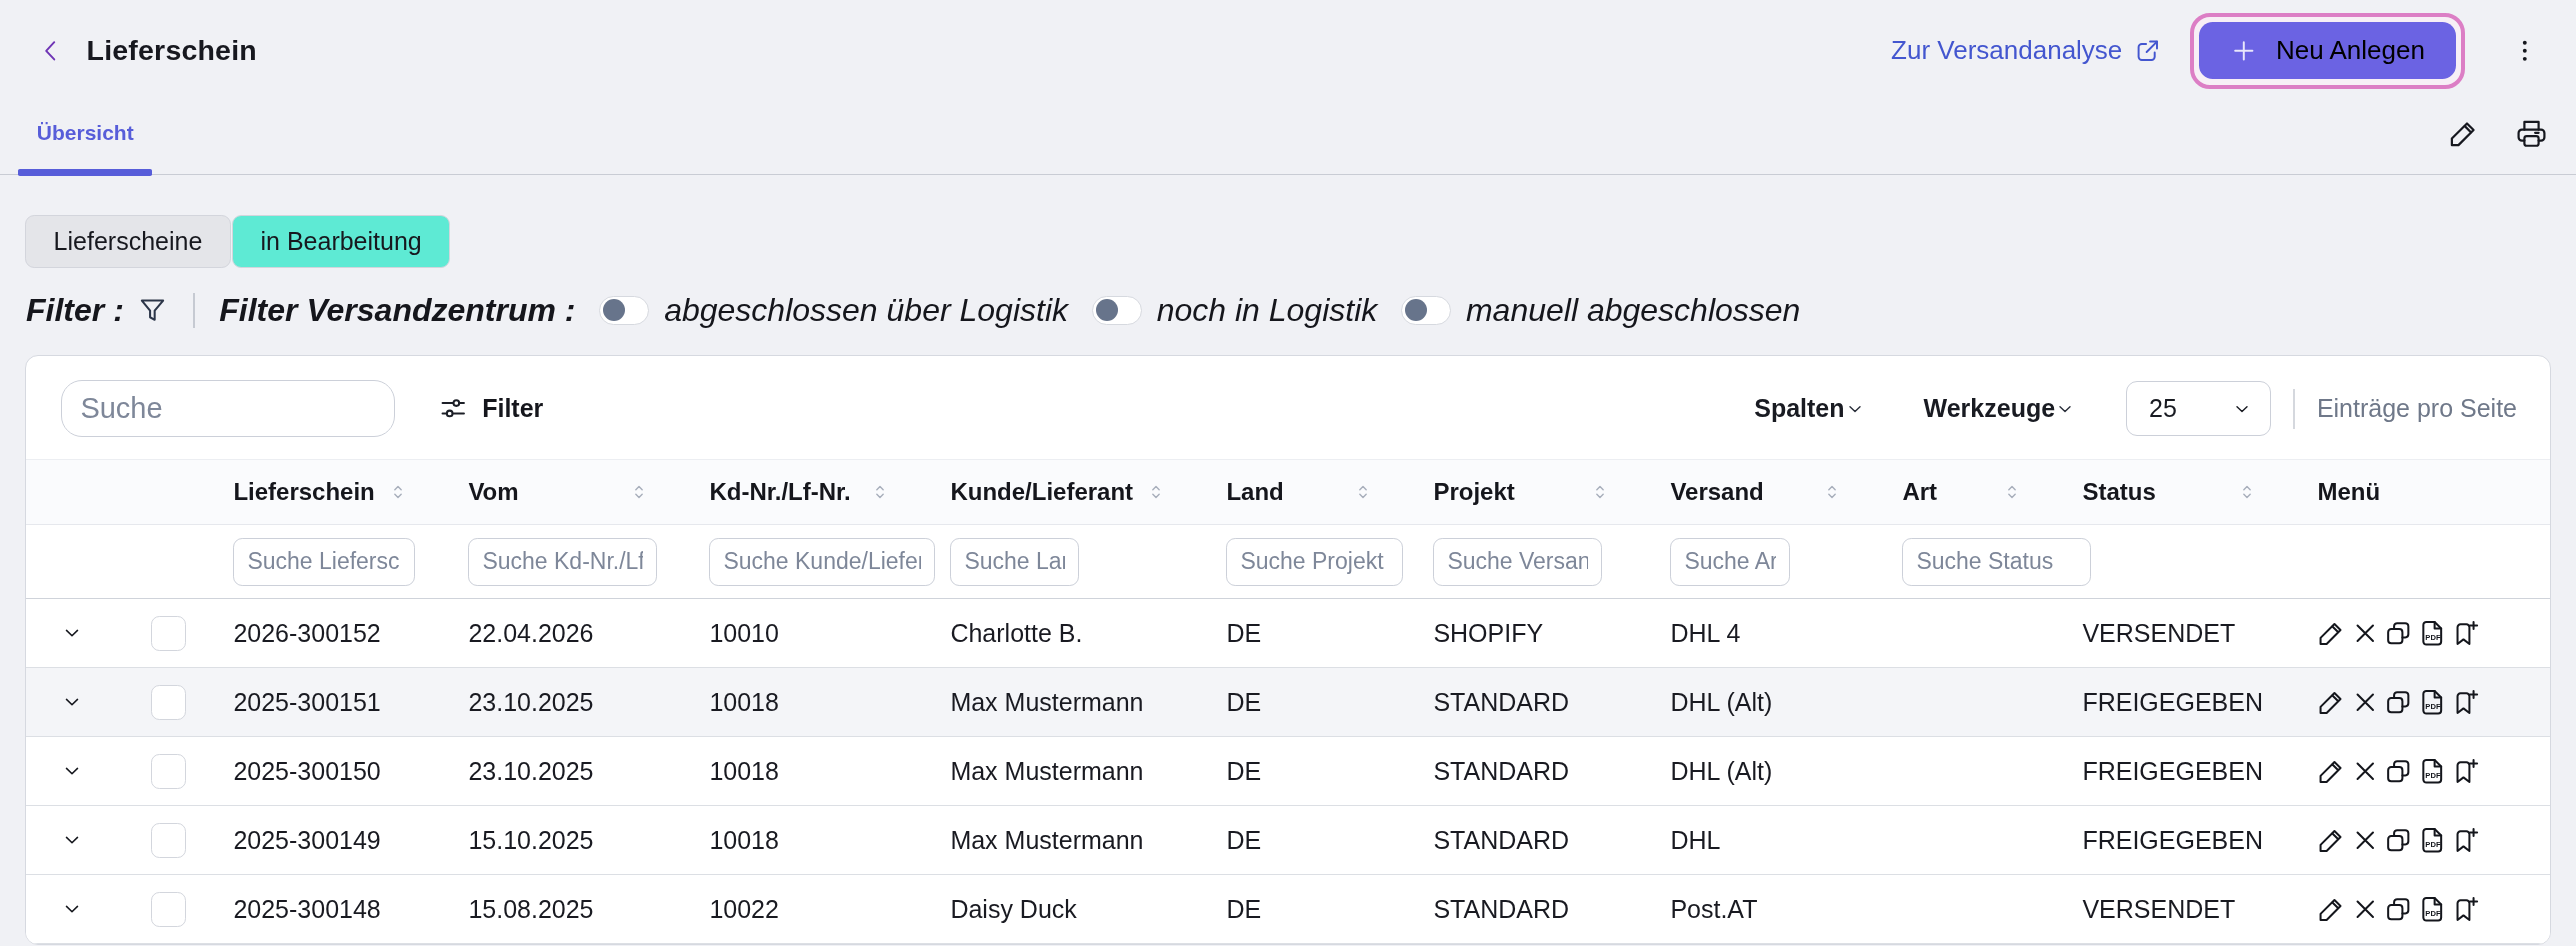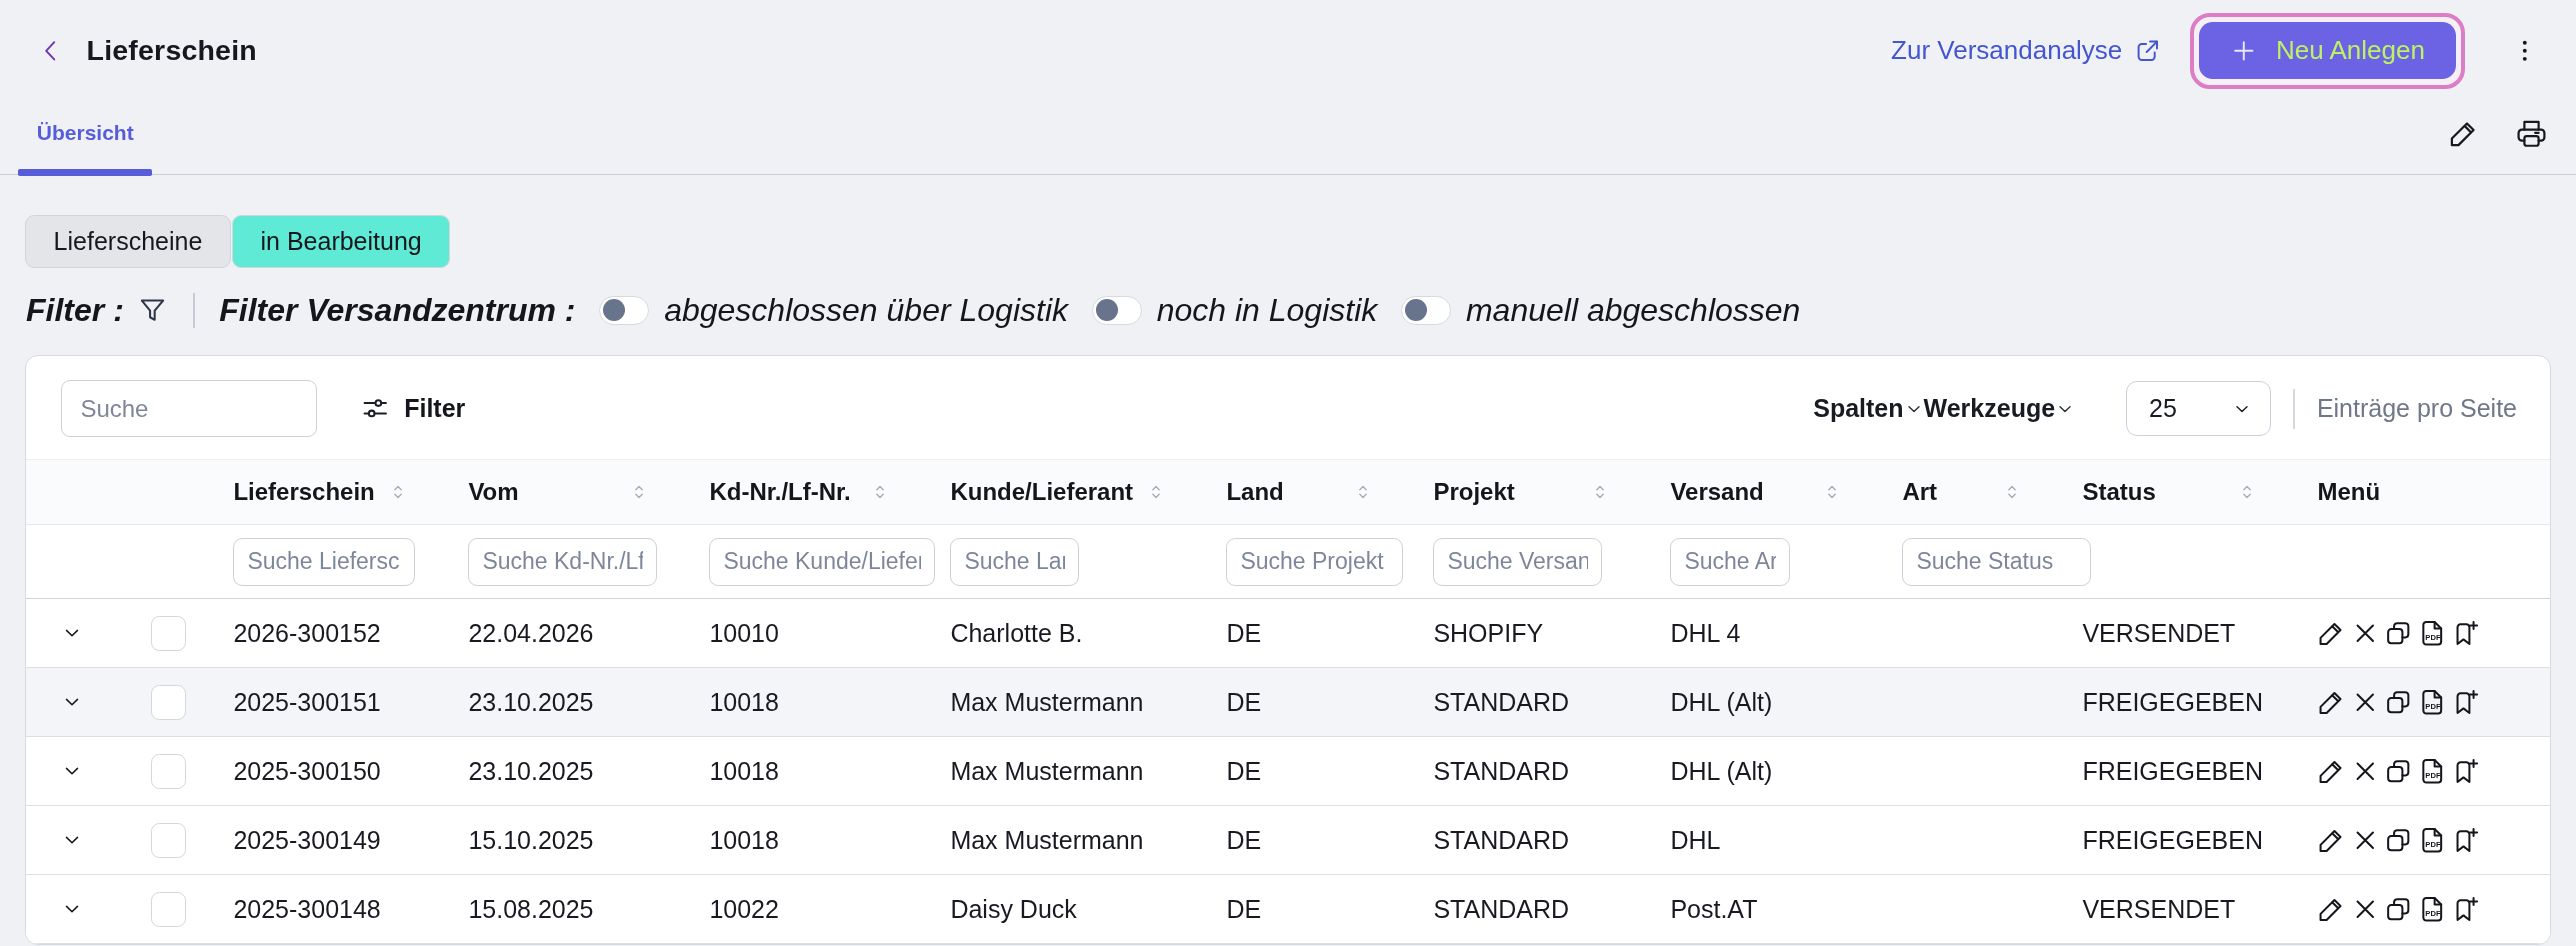--- a/index.html
+++ b/index.html
@@ -10,21 +10,21 @@
   .s22{width:20px;height:20px} .s24{width:22px;height:22px}
   .s30{width:27.6px;height:27.6px} .s31{width:28.5px;height:28.5px} .s32{width:29px;height:29px} .s34{width:31px;height:31px}
   .spacer { flex:1; }
 
   
   .app-header { display:flex; align-items:center; padding:9.2px 37px 0 37px; min-height:92px; }
   .back-btn { background:none; border:none; color:#6f35b5; cursor:pointer; display:flex; margin-right:22px; }
   .page-title { font-size:28.5px; font-weight:700; letter-spacing:0.2px; color:#17181f; }
   .analysis-link { display:flex; align-items:center; gap:12px; color:#4356cf; font-size:26px; text-decoration:none; margin-right:27.6px; }
   .ring { border:4.6px solid #dc7ec5; border-radius:20px; padding:5.5px; background:#f7eff6; margin-right:46px; }
-  .new-btn { display:flex; align-items:center; gap:18.4px; background:#6b63e3; color:#bef264; border:none; border-radius:13.8px; height:57px; padding:0 31px; font-size:26px; font-family:inherit; cursor:pointer; }
+  .new-btn { display:flex; align-items:center; gap:18.4px; background:#6b63e3; color:#000000; border:none; border-radius:13.8px; height:57px; padding:0 31px; font-size:26px; font-family:inherit; cursor:pointer; }
   .new-btn .ic { color:#e9e7fb; }
   .kebab-btn { background:none; border:none; color:#14161c; display:flex; cursor:pointer; }
 
   
   .tab-bar { display:flex; align-items:center; height:83px; padding:0 29px 0 18.4px; border-bottom:1.8px solid #c9ccd4; }
   .tab { position:relative; height:100%; display:flex; align-items:center; padding:0 18.4px; color:#575dd9; font-weight:700; font-size:21px; cursor:pointer; }
   .tab::after { content:""; position:absolute; left:0; right:0; bottom:-1.8px; height:6.4px; background:#575dd9; border-radius:1.8px; }
   .tab-icons { display:flex; align-items:center; gap:37px; color:#16181f; }
   .icon-btn { background:none; border:none; color:#16181f; display:flex; cursor:pointer; }
 
@@ -39,27 +39,27 @@
   .funnel { color:#2c3649; margin-left:14.7px; cursor:pointer; }
   .vdiv { width:1.8px; height:35px; background:#c6cad2; margin:0 24px 0 26px; }
   .tgl-group { display:flex; align-items:center; }
   .toggle { width:50px; height:29px; border-radius:15.6px; background:#fff; border:1.8px solid #d6d9df; position:relative; margin:0 14.7px 0 24px; cursor:pointer; flex:none; }
   .toggle .knob { position:absolute; left:2.8px; top:1.8px; width:22px; height:22px; border-radius:50%; background:#67748b; }
   .tgl-label { color:#15161c; }
 
   
   .card { margin:26px 25px 0; background:#fff; border:1.8px solid #d6d9e0; border-radius:13px; overflow:hidden; }
   .controls { display:flex; align-items:center; padding:24px 33px 22px 35px; }
-  .search-main { width:256px; height:57px; border:1.4px solid #ccd0d9; border-radius:9px; padding:0 18.4px; font-size:24px; font-family:inherit; color:#333a46; outline:none; background:#fff; }
+  .search-main { width:334px; height:57px; border:1.4px solid #ccd0d9; border-radius:21px; padding:0 18.4px; font-size:29px; font-family:inherit; color:#333a46; outline:none; background:#fff; }
   input::placeholder { color:#7e8799; }
   .filter-btn { display:flex; align-items:center; gap:14.7px; margin-left:44px; background:none; border:none; font-family:inherit; font-size:25px; font-weight:700; color:#15161c; cursor:pointer; }
   .filter-btn .ic { color:#1c1f27; }
   .dd { display:flex; align-items:center; background:none; border:none; font-family:inherit; font-size:25px; font-weight:700; color:#191b22; cursor:pointer; }
   .dd .ic { color:#2a2f3a; }
-  .dd + .dd { }
+  .dd + .dd { margin-left:59px; }
   .page-select { display:flex; align-items:center; justify-content:space-between; width:145px; height:55px; border:1.4px solid #ccd0d9; border-radius:11px; padding:0 18.4px 0 22px; font-size:25px; color:#191b22; margin-left:51px; cursor:pointer; background:#fff; }
   .vdiv2 { width:1.8px; height:40px; background:#d5d8de; margin:0 22px; }
   .pp-label { font-size:25px; color:#6f7889; }
 
   
   .grid-row { display:grid; grid-template-columns:92px 97px 235px 241px 241px 276px 207px 237px 232px 180px 235px 1fr; align-items:center; }
   .head-row { height:66px; background:#fafbfd; border-top:1.4px solid #eceef2; border-bottom:1.4px solid #e6e8ed; }
   .th { display:flex; align-items:center; padding-left:18.4px; font-weight:700; font-size:24px; color:#15161c; white-space:nowrap; cursor:pointer; }
   .sort { margin-left:auto; margin-right:42px; color:#a7aebb; }
   .search-row { height:74px; border-bottom:1.8px solid #cfd3da; }

